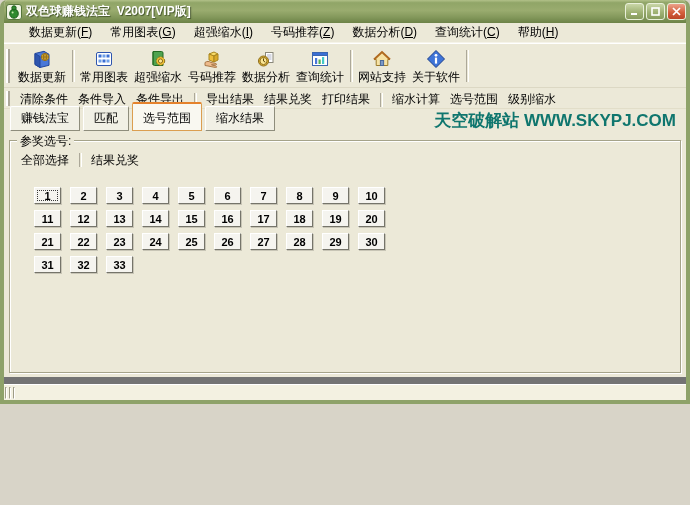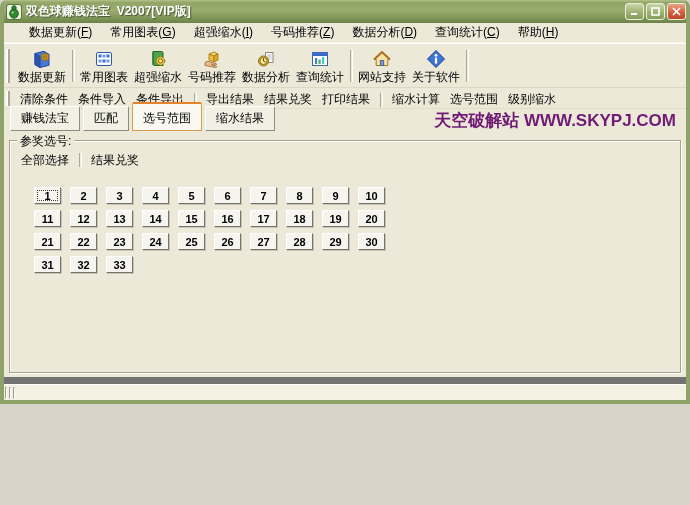--- a/index.html
+++ b/index.html
@@ -43,21 +43,21 @@
   .tabstrip{height:22px;flex:0 0 22px;background:#ECE9D8;display:flex;align-items:flex-end;padding:1px 4px 0 6px;position:relative;}
   .tab{
     font-size:12px;padding:3px 10px 3px 10px;margin-right:3px;white-space:nowrap;
     background:#F1F0E5;border-top:1px solid #FFFFFF;border-left:1px solid #FFFFFF;
     border-right:1px solid #8E8D7C;border-bottom:1px solid #8E8D7C;border-radius:2px 2px 0 0;
   }
   .tab.selected{
     background:#F9F8F1;border:1px solid #DB9E50;border-top:2px solid #E5822C;
     padding-top:6px;font-weight:normal;
   }
-  .brand{margin-left:auto;align-self:center;font-size:17px;font-weight:bold;color:#701a75;white-space:nowrap;padding-right:6px;letter-spacing:0px;}
+  .brand{margin-left:auto;align-self:center;font-size:17px;font-weight:bold;color:#0f766e;white-space:nowrap;padding-right:6px;letter-spacing:0px;}
   
   .content{flex:1 1 auto;background:#ECE9D8;position:relative;padding:9px 5px 4px 5px;border-bottom:7px solid #737373;}
   .groupbox{
     position:relative;width:100%;height:100%;
     border:1px solid #A5A389;box-shadow:inset 1px 1px 0 #FFFFFF,1px 1px 0 #FFFFFF;
   }
   .group-label{position:absolute;top:-8px;left:7px;background:#ECE9D8;padding:0 3px;font-size:12px;color:#000;}
   .panel-actions{display:flex;align-items:center;height:22px;margin:8px 0 0 3px;padding:0 3px;}
   .numgrid{display:grid;grid-template-columns:repeat(10,36px);grid-auto-rows:23px;margin:16px 0 0 24px;}
   .numbtn{

